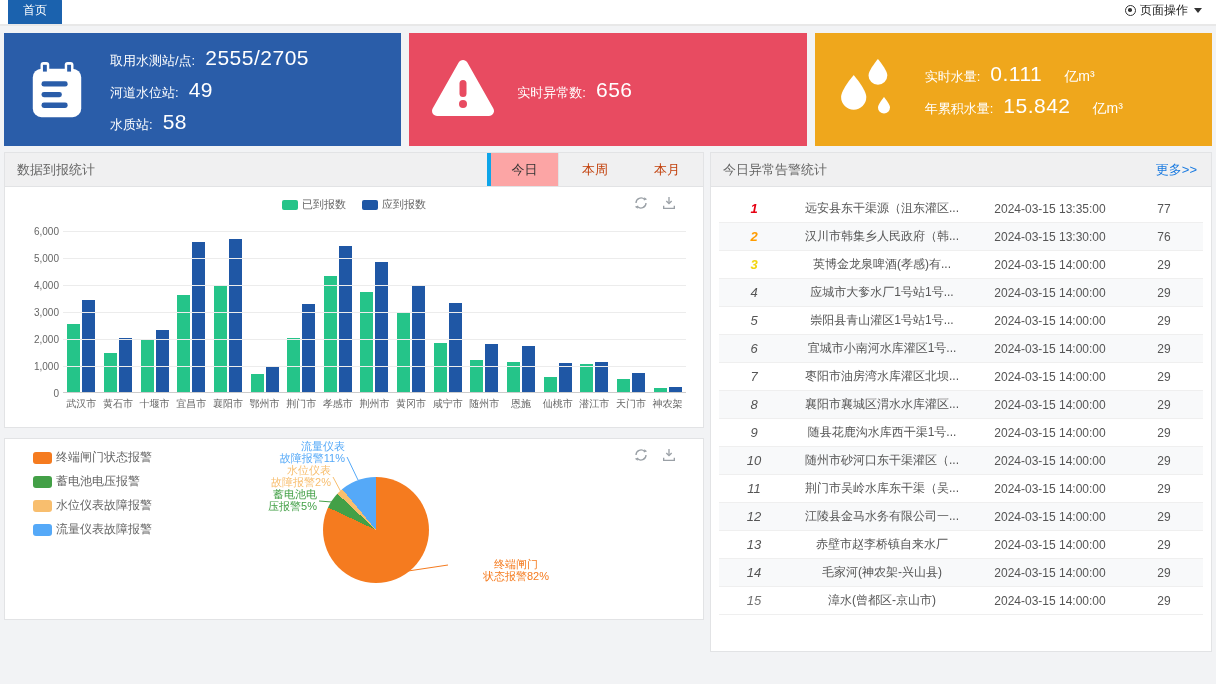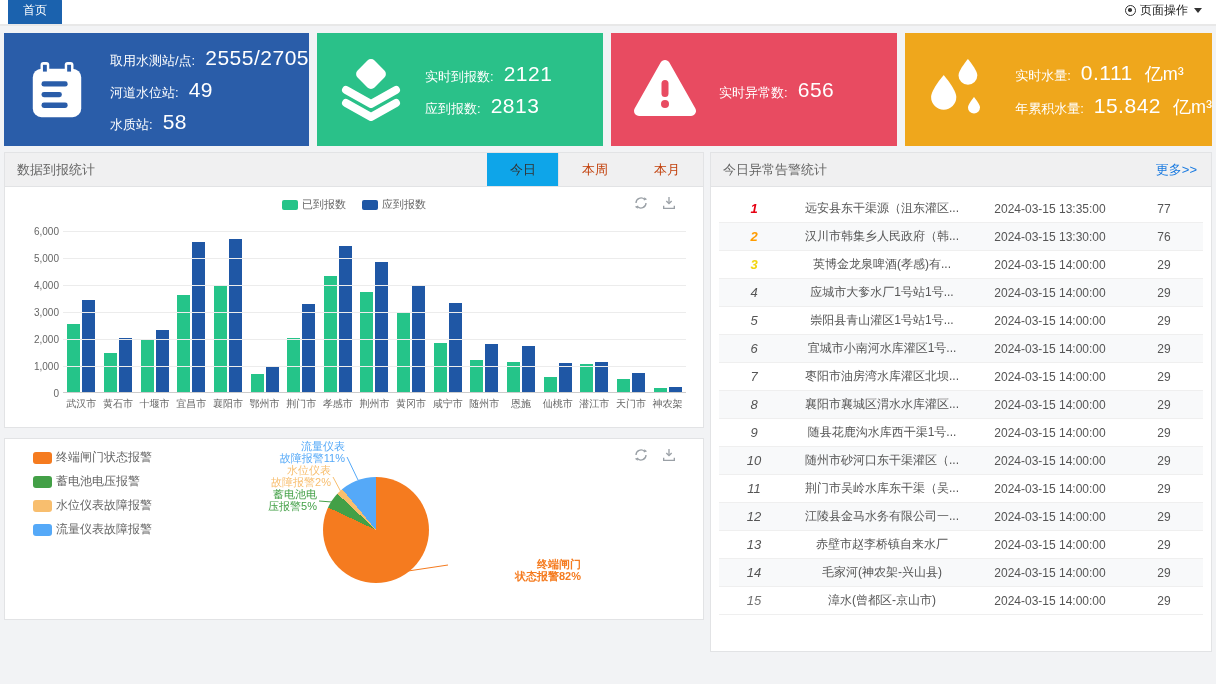--- a/index.html
+++ b/index.html
@@ -14,31 +14,31 @@
   .radio-circle::after { content:""; position:absolute; left:2.2px; top:2.2px; width:3.6px; height:3.6px; background:#333; border-radius:50%; }
   .caret-down { width:0; height:0; border-left:4px solid transparent; border-right:4px solid transparent; border-top:5px solid #333; margin-left:2px; }
 
   
   .cards { display:flex; gap:8px; padding:7px 4px 6px; }
   .card { flex:1; height:113px; color:#fff; display:flex; align-items:center; padding-left:22px; gap:22px; }
   .card-rows { display:flex; flex-direction:column; }
   .card-row { display:flex; align-items:baseline; gap:10px; margin:4px 0; white-space:nowrap; }
   .card-row .lbl { font-size:13px; }
   .card-row .val { font-size:21px; letter-spacing:0.5px; }
-  .card-row .unit { font-size:18px; margin-left:2px; }
+  .card-row .unit { font-size:14px; margin-left:12px; }
 
   
   .main { display:flex; gap:6px; padding:0 4px; }
   .col-left { width:700px; display:flex; flex-direction:column; }
   .col-right { flex:1; }
   .panel { background:#fff; border:1px solid #e2e3e5; }
   .panel-header { height:34px; background:#f0f0f1; border-bottom:1px solid #e2e3e5; display:flex; align-items:center; padding-left:12px; font-size:13px; color:#666; }
   .hdr-tabs { margin-left:auto; display:flex; height:100%; }
   .hdr-tab { width:72px; display:flex; align-items:center; justify-content:center; font-size:13px; color:#c2410c; cursor:pointer; }
-  .hdr-tab.active { background:#0ea5e9; color:#333; border-left:1px solid #0ea5e9; border-right:1px solid #e2e3e5; }
+  .hdr-tab.active { background:#fca5a5; color:#333; border-left:4px solid #0ea5e9; border-right:1px solid #e2e3e5; }
   .more-link { margin-left:auto; margin-right:14px; font-size:13px; color:#1a7ae0; cursor:pointer; }
 
   
   .bar-body { position:relative; height:240px; }
   .chart-legend { position:absolute; top:10px; left:0; width:100%; display:flex; justify-content:center; gap:16px; font-size:11px; color:#666; }
   .legend-item { display:flex; align-items:center; gap:4px; cursor:pointer; }
   .legend-swatch { width:16px; height:10px; border-radius:2px; }
   .panel-tools { position:absolute; right:26px; top:8px; display:flex; gap:12px; }
   .tool-icon { cursor:pointer; }
   .plot { position:absolute; left:58px; top:44px; width:623px; height:162px; border-bottom:1px solid #ccc; }
@@ -97,37 +97,20 @@
           <span class="lbl">取用水测站/点:</span>
           <span class="val">2555/2705</span>
         </div>
         <div class="card-row">
           <span class="lbl">河道水位站:</span>
           <span class="val">49</span>
         </div>
         <div class="card-row">
           <span class="lbl">水质站:</span>
           <span class="val">58</span>
-        </div>
-      </div>
-  </div>
-  <div class="card" style="background: rgb(42, 193, 137);">
-    <svg width="64" height="64" viewBox="0 0 64 64">
-      <rect x="20" y="4" width="24" height="24" rx="5" fill="#fff" transform="rotate(45 32 16)"></rect>
-      <path d="M7 32 L32 46 L57 32" stroke="#fff" stroke-width="8" fill="none" stroke-linecap="round" stroke-linejoin="round"></path>
-      <path d="M7 45 L32 59 L57 45" stroke="#fff" stroke-width="8" fill="none" stroke-linecap="round" stroke-linejoin="round"></path>
-    </svg>
-    <div class="card-rows">
-        <div class="card-row">
-          <span class="lbl">实时到报数:</span>
-          <span class="val">2121</span>
-        </div>
-        <div class="card-row">
-          <span class="lbl">应到报数:</span>
-          <span class="val">2813</span>
         </div>
       </div>
   </div>
   <div class="card" style="background: rgb(232, 75, 97);">
     <svg width="64" height="64" viewBox="0 0 64 64">
       <path d="M32 7 L58 53 L6 53 Z" fill="#fff" stroke="#fff" stroke-width="10" stroke-linejoin="round"></path>
       <rect x="28.5" y="22" width="7" height="17" rx="3.5" fill="#e84b61"></rect>
       <circle cx="32" cy="46" r="4" fill="#e84b61"></circle>
     </svg>
     <div class="card-rows">
@@ -348,21 +331,21 @@
               <div>故障报警11%</div>
             </div>
             <div class="pie-callout" style="left: 216px; top: 26px; width: 110px; text-align: right; color: rgb(248, 190, 110);">
               <div>水位仪表</div>
               <div>故障报警2%</div>
             </div>
             <div class="pie-callout" style="left: 206px; top: 50px; width: 106px; text-align: right; color: rgb(67, 160, 71);">
               <div>蓄电池电</div>
               <div>压报警5%</div>
             </div>
-            <div class="pie-callout" style="left: 446px; top: 120px; width: 130px; text-align: right; color: rgb(245, 123, 31); font-weight: bold;">
+            <div class="pie-callout" style="left: 446px; top: 120px; width: 130px; text-align: center; color: rgb(245, 123, 31);">
               <div>终端闸门</div>
               <div>状态报警82%</div>
             </div>
           </div>
       </div>
     </div>
   </div>
 
   <div class="col-right">
     <div class="panel" style="height:500px;">

